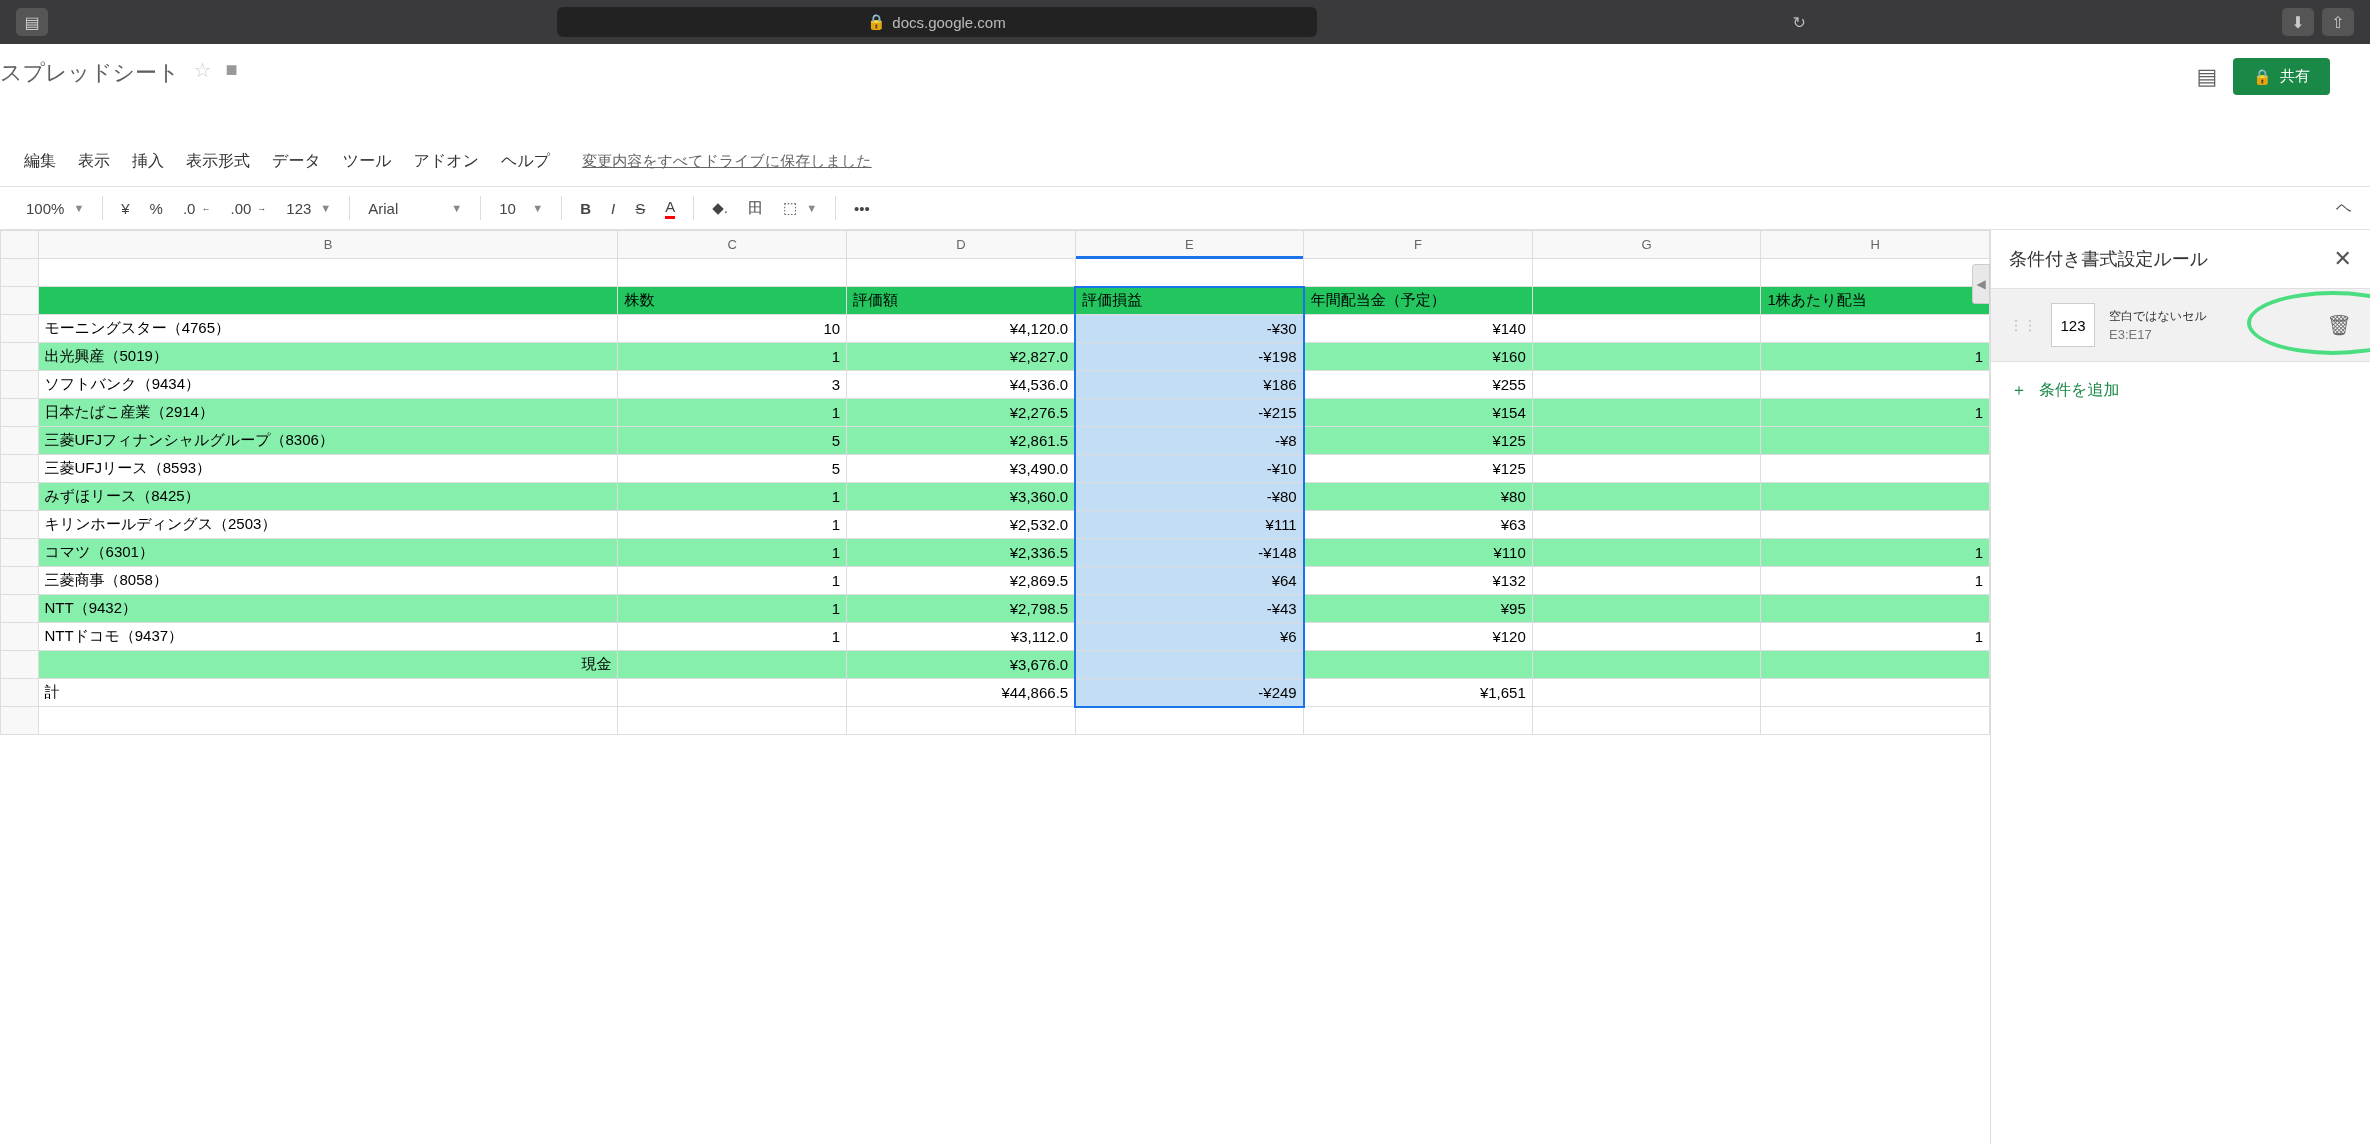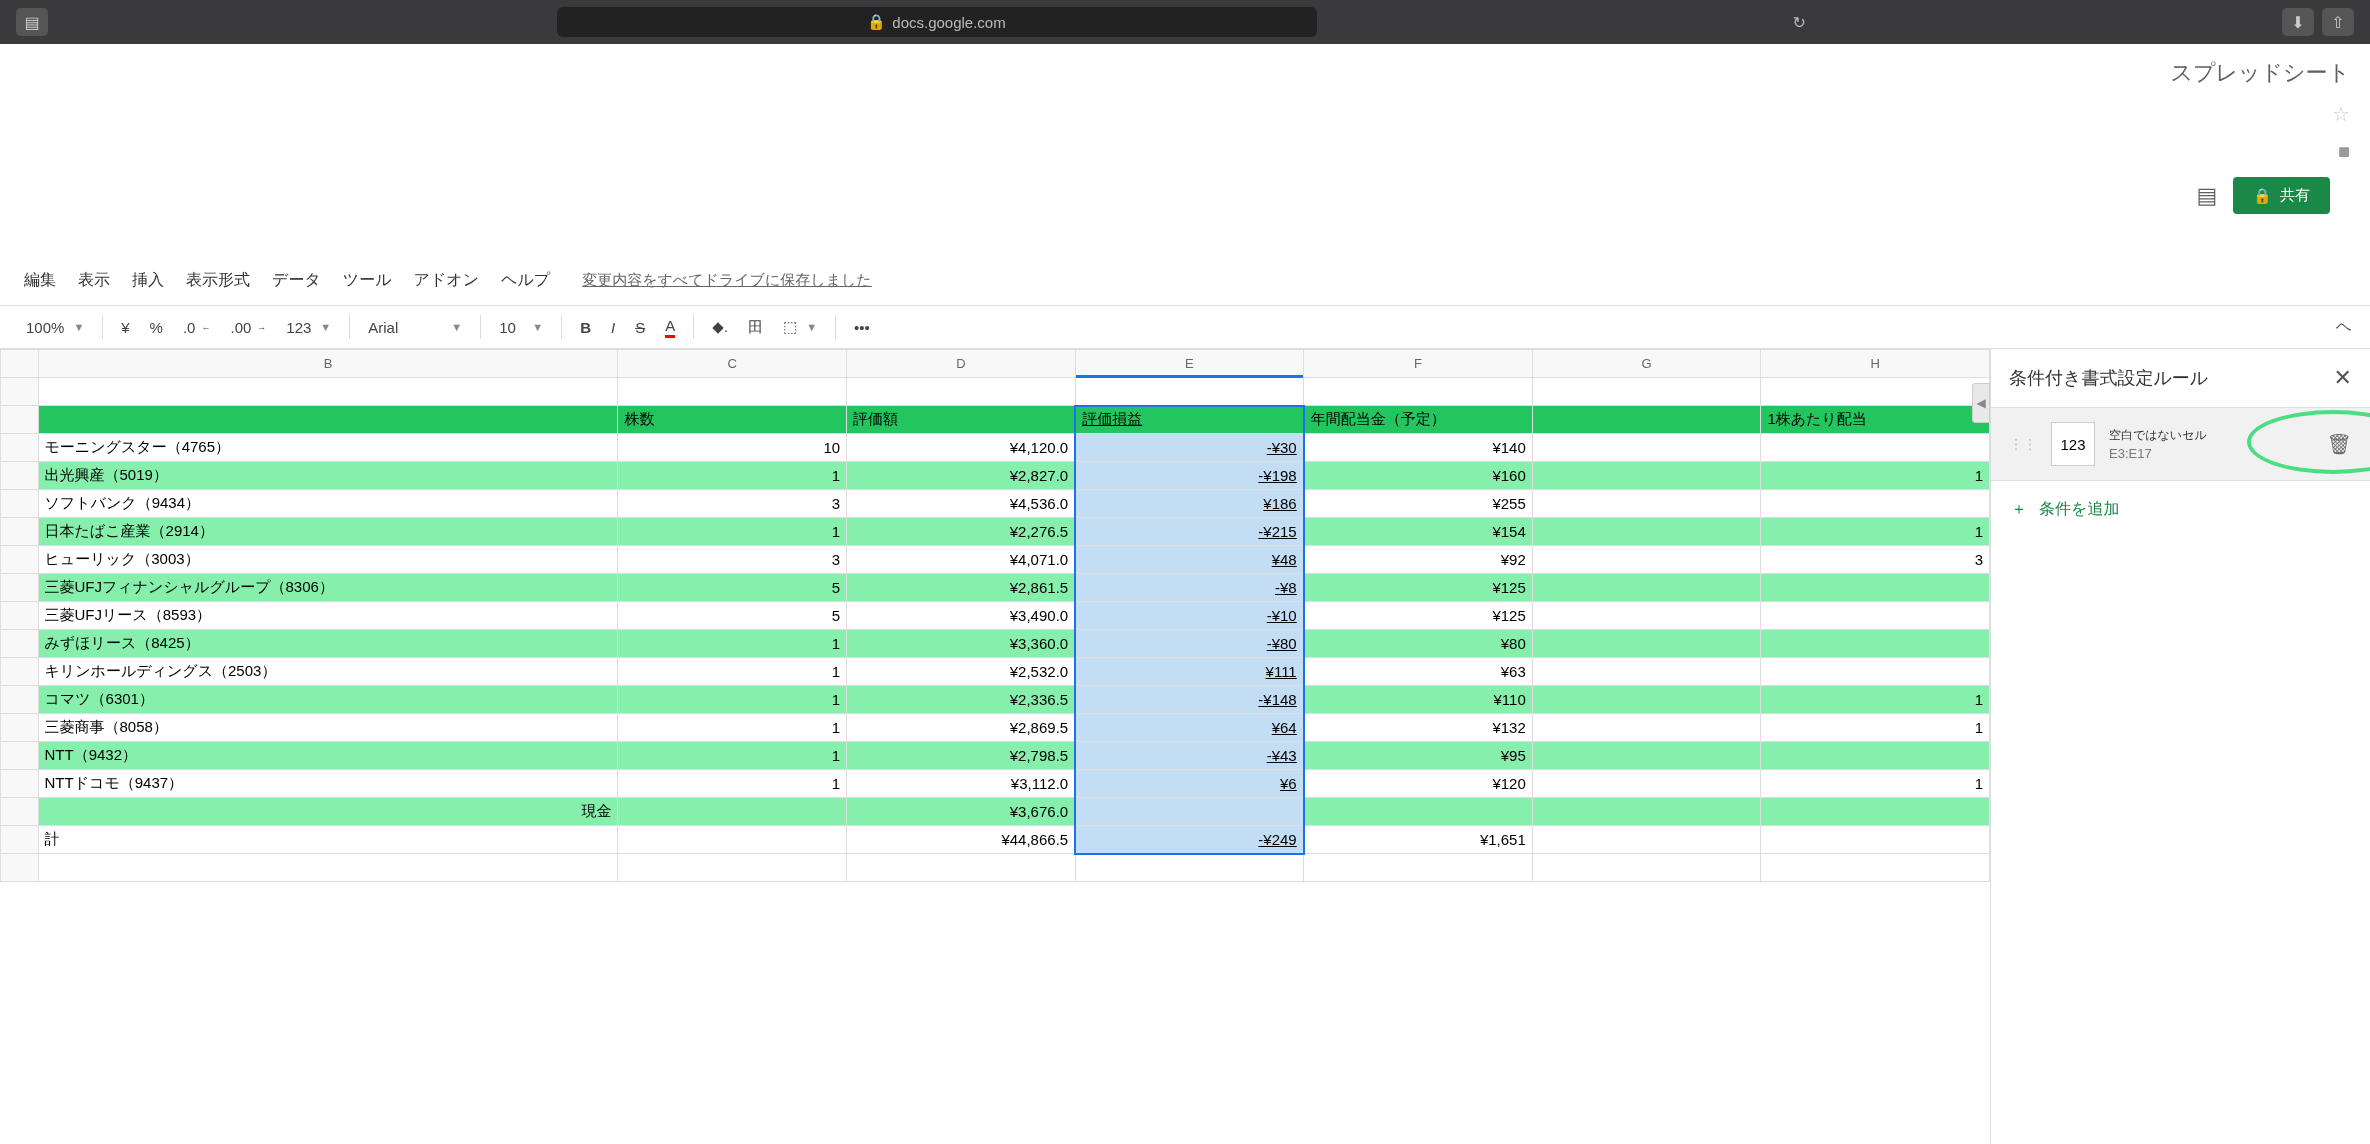--- a/index.html
+++ b/index.html
@@ -5,21 +5,21 @@
 * { margin:0; padding:0; box-sizing:border-box; font-family:Arial,sans-serif; }
 body { background:#fff; overflow:hidden; }
 
 
 .safari-bar { height:44px; background:#3a3a3c; display:flex; align-items:center; padding:0 16px; gap:10px; }
 .safari-btn { width:32px; height:28px; background:#555; border-radius:5px; display:flex; align-items:center; justify-content:center; color:#ccc; font-size:16px; }
 .url-box { flex:none; width:760px; height:30px; background:#222; border-radius:6px; margin:0 auto; display:flex; align-items:center; justify-content:center; color:#bbb; font-size:15px; gap:6px; }
 .safari-right { margin-left:auto; display:flex; gap:8px; }
 
 
-.title-row { padding:14px 20px 4px 0; display:flex; align-items:flex-end; gap:14px;flex-direction:column; }
+.title-row { padding:14px 20px 4px 0; display:flex; align-items:flex-start; gap:14px; }
 .doc-title { font-size:22px; color:#5f5f5f; }
 .star { color:#ccc; font-size:20px; }
 .folder { color:#999; font-size:20px; }
 .title-right { margin-left:auto; display:flex; align-items:center; gap:16px; padding-right:20px; }
 .comment-icon { color:#5f5f5f; font-size:22px; }
 .share-btn { background:#1a8846; color:#fff; padding:9px 20px; border-radius:4px; font-size:15px; font-weight:500; display:flex; align-items:center; gap:8px; }
 
 
 .menu-row { display:flex; align-items:center; gap:2px; padding:0 0 10px 14px; font-size:16px; color:#333;margin-top:48px; }
 .menu-item { padding:4px 10px; cursor:pointer; }
@@ -42,21 +42,21 @@
 th { background:#f8f8f8; border:1px solid #ddd; font-weight:normal; font-size:13px; color:#666; height:28px; text-align:center; }
 td { border:1px solid #ddd; font-size:15px; height:28px; padding:0 6px; }
 .col-B { width:340px; }
 .col-C,.col-D,.col-E,.col-F,.col-G,.col-H { width:134px; }
 .hdr { background:#22c55e; }
 .even { background:#86efac; }
 .sel { background:#c3ddf5 !important; }
 .sel-col-hdr { position:relative; }
 .sel-col-hdr::after { content:''; position:absolute; left:0; right:0; bottom:-1px; height:3px; background:#1a73e8; }
 .sel-border-l { border-left:2px solid #1a73e8 !important; }
-.sel-border-r { border-right:2px solid #1a73e8 !important;text-decoration:underline; }
+.sel-border-r { border-right:2px solid #1a73e8 !important; }
 .sel-border-t { border-top:2px solid #1a73e8 !important; }
 .sel-border-b { border-bottom:2px solid #1a73e8 !important; }
 .num { text-align:right; }
 .txt { text-align:left; }
 
 
 .sb-hdr { display:flex; align-items:center; justify-content:space-between; padding:16px 18px; font-size:18px; color:#333; }
 .sb-close { font-size:22px; color:#555; cursor:pointer; }
 .rule-row { display:flex; align-items:center; padding:14px 18px; gap:14px; background:#f1f1f1; border-top:1px solid #e0e0e0; border-bottom:1px solid #e0e0e0; position:relative; }
 .rule-box { width:44px; height:44px; background:#fff; border:1px solid #ccc; display:flex; align-items:center; justify-content:center; font-size:15px; }
@@ -242,30 +242,20 @@
           <tr class="even">
             <th></th>
     <td class="txt">日本たばこ産業（2914）</td>
     <td class="num">1</td>
     <td class="num">¥2,276.5</td>
     <td class="num sel sel-border-l sel-border-r">-¥215</td>
     <td class="num">¥154</td>
     <td></td>
     <td class="num">1</td>
           </tr>
-          <tr>
-            <th></th>
-    <td class="txt">ヒューリック（3003）</td>
-    <td class="num">3</td>
-    <td class="num">¥4,071.0</td>
-    <td class="num sel sel-border-l sel-border-r">¥48</td>
-    <td class="num">¥92</td>
-    <td></td>
-    <td class="num">3</td>
-          </tr>
           <tr class="even">
             <th></th>
     <td class="txt">三菱UFJフィナンシャルグループ（8306）</td>
     <td class="num">5</td>
     <td class="num">¥2,861.5</td>
     <td class="num sel sel-border-l sel-border-r">-¥8</td>
     <td class="num">¥125</td>
     <td></td>
     <td class="num"></td>
           </tr>

